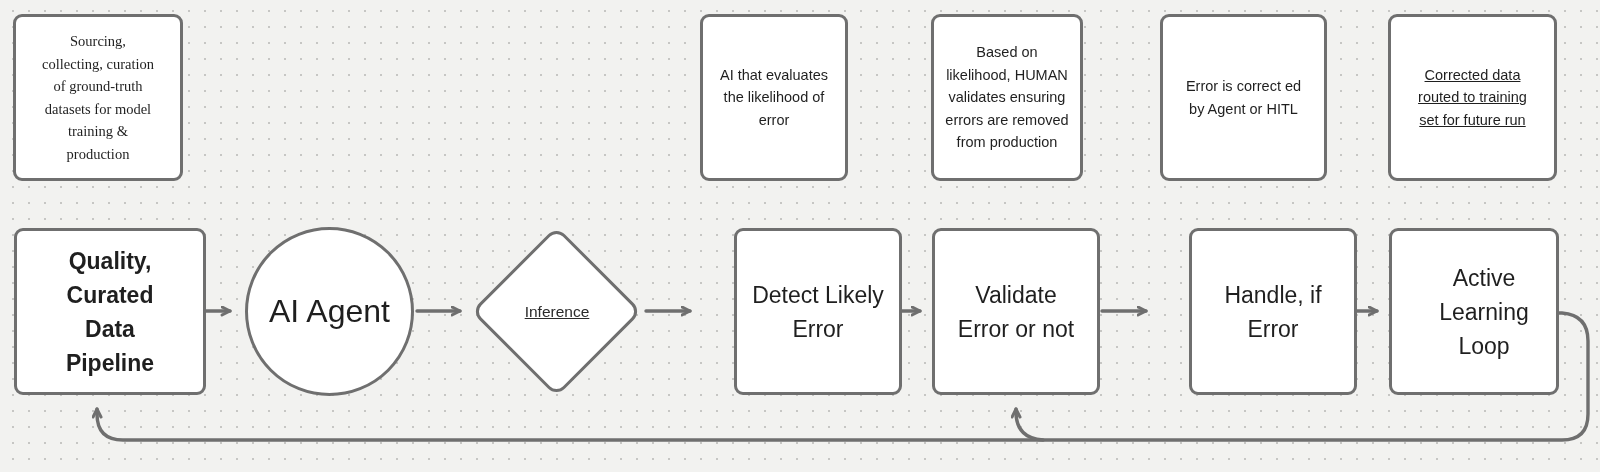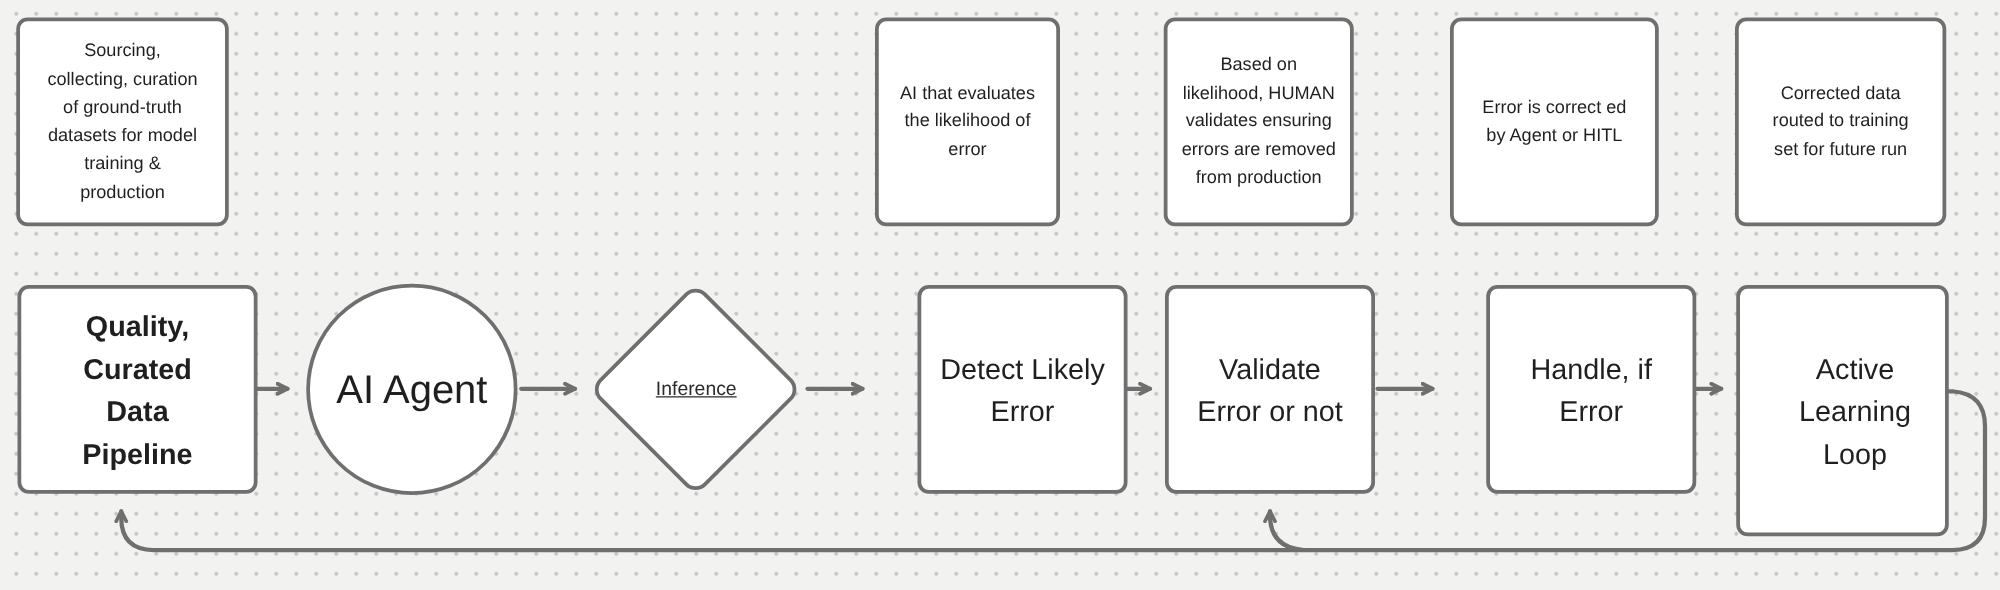--- a/index.html
+++ b/index.html
@@ -86,21 +86,21 @@
       <path d="M417,311 L460,311" marker-end="url(#arrow)"></path>
       <path d="M646,311 L690,311" marker-end="url(#arrow)"></path>
       <path d="M873,311 L920,311" marker-end="url(#arrow)"></path>
       <path d="M1102,311 L1146,311" marker-end="url(#arrow)"></path>
       <path d="M1329,311 L1377,311" marker-end="url(#arrow)"></path>
       <path d="M1559,313 L1562,313 Q1588,315 1588,341 L1588,414 Q1588,440 1562,440 L123,440 Q97,440 97,414 L97,409" marker-end="url(#arrow)"></path>
       <path d="M1043,440 Q1016,438 1016,412 L1016,409" marker-end="url(#arrow)"></path>
     </g>
   </svg>
 
-  <div class="box note" style="left:13px; top:14px; width:170px; height:167px;">
+  <div class="box note" style="left:13px; top:14px; width:170px; height:167px;font-family:Liberation Serif, serif;">
     <div class="prewrap">Sourcing,
 collecting, curation
 of ground-truth
 datasets for model
 training &amp;
 production</div>
   </div>
 
   <div class="box note" style="left:700px; top:14px; width:148px; height:167px;">
     <div class="prewrap">AI that evaluates
@@ -114,21 +114,21 @@
 validates ensuring
 errors are removed
 from production</div>
   </div>
 
   <div class="box note" style="left:1160px; top:14px; width:167px; height:167px;">
     <div class="prewrap">Error is correct ed
 by Agent or HITL</div>
   </div>
 
-  <div class="box note" style="left:1388px; top:14px; width:169px; height:167px;">
+  <div class="box note" style="left:1388px; top:14px; width:169px; height:167px;text-decoration:underline;">
     <div class="prewrap">Corrected data
 routed to training
 set for future run</div>
   </div>
 
   <div class="box main bold" style="left:14px; top:228px; width:192px; height:167px;">
     <div class="prewrap">Quality,
 Curated
 Data
 Pipeline</div>
@@ -149,19 +149,19 @@
   <div class="box main" style="left:932px; top:228px; width:168px; height:167px;">
     <div class="prewrap">Validate
 Error or not</div>
   </div>
 
   <div class="box main" style="left:1158px; top:228px; width:168px; height:167px;margin-left:31px;">
     <div class="prewrap">Handle, if
 Error</div>
   </div>
 
-  <div class="box main" style="left:1389px; top:228px; width:170px; height:201px;padding-left:20px;">
+  <div class="box main" style="left:1389px; top:228px; width:170px; height:167px;padding-left:20px;">
     <div class="prewrap">Active
 Learning
 Loop</div>
   </div>
 
 </div>
 
 </body></html>

